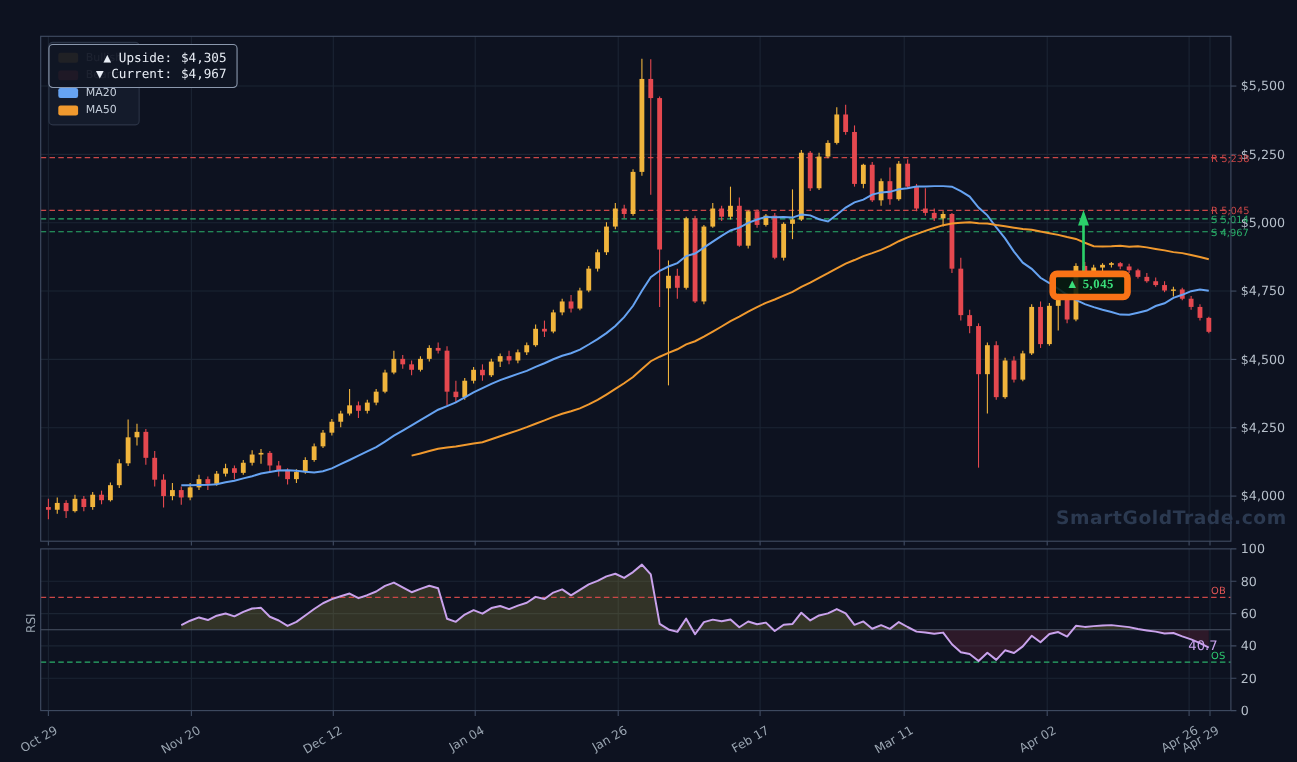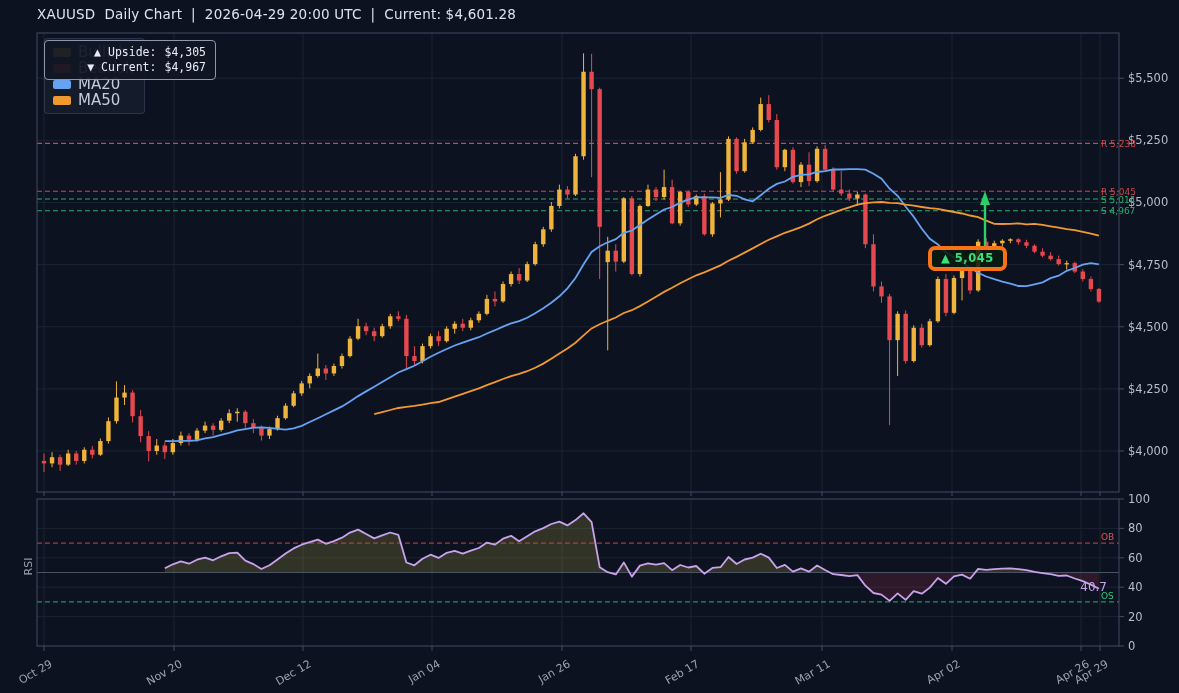--- a/index.html
+++ b/index.html
@@ -2,37 +2,36 @@
 <html><head>
 <meta charset="utf-8">
 <style>
   html,body{margin:0;padding:0;background:#0d1220;}
   .stage{position:relative;width:1179px;height:693px;background:#0d1220;overflow:hidden;
          font-family:"DejaVu Sans","Liberation Sans",sans-serif;}
   .title{position:absolute;left:37px;top:6px;color:#dde4ee;font-size:13.5px;white-space:pre;letter-spacing:.2px;}
   svg text{font-family:"DejaVu Sans","Liberation Sans",sans-serif;}
   .legend{position:absolute;left:44px;top:38px;background:rgba(23,30,46,.78);border:1px solid rgba(90,102,125,.35);
           border-radius:4px;padding:5px 10px 5px 8px;z-index:1;}
-  .lg-row{display:flex;align-items:center;gap:7px;height:16px;color:#c3ccd9;font-size:15px;}
+  .lg-row{display:flex;align-items:center;gap:7px;height:16px;color:#c3ccd9;font-size:10px;}
   .sw{display:inline-block;width:18px;height:9px;border-radius:2px;}
   .tooltip{position:absolute;left:44px;top:40px;width:152px;background:rgba(16,22,36,.93);
            border:1px solid #8b98ad;border-radius:4px;padding:4px 9px;z-index:2;
            font-family:"DejaVu Sans Mono","Liberation Mono",monospace;font-size:11.5px;color:#e8edf5;line-height:15px;}
   .tt-row{display:flex;justify-content:flex-end;gap:8px;white-space:pre;}
-  .ann-box{position:absolute;left:928px;top:246px;border:4px solid #f97316;border-radius:7px;
+  .ann-box{position:absolute;left:954px;top:246px;border:6px solid #f97316;border-radius:7px;
            background:rgba(8,26,15,.88);color:#3ae07a;font-size:11.5px;font-weight:bold;
-           padding:1px 9px 2px 9px;z-index:2;letter-spacing:.5px;}
+           padding:1px 9px 2px 9px;z-index:2;letter-spacing:.5px;font-family:Liberation Serif, serif;}
   .watermark{position:absolute;left:960px;top:461px;color:#2b3950;font-size:17px;font-weight:bold;letter-spacing:.5px;}
   .rsi-axis-label{position:absolute;left:8px;top:560px;color:#9aa5b1;font-size:11px;transform:rotate(-90deg);transform-origin:center;width:40px;text-align:center;}
 </style>
 </head>
 <body>
 
 <div class="stage">
-  <div class="title">XAUUSD  Daily Chart  |  2026-04-29 20:00 UTC  |  Current: $4,601.28</div>
 
   <svg id="cv" width="1179" height="693">
       <line x1="44" y1="33" x2="44" y2="492" stroke="#1b2433"></line>
       <line x1="44" y1="499" x2="44" y2="646" stroke="#1b2433"></line>
       <line x1="44" y1="492" x2="44" y2="496" stroke="#414d63"></line>
       <line x1="44" y1="646" x2="44" y2="651" stroke="#414d63"></line>
       <text x="53" y="666" fill="#9aa5b1" font-size="11px" text-anchor="end" transform="rotate(-30 53 666)">Oct 29</text>
       <line x1="174" y1="33" x2="174" y2="492" stroke="#1b2433"></line>
       <line x1="174" y1="499" x2="174" y2="646" stroke="#1b2433"></line>
       <line x1="174" y1="492" x2="174" y2="496" stroke="#414d63"></line>
@@ -430,14 +429,15 @@
         <span>MA50</span>
       </div>
     </div>
 
   <div class="tooltip">
     <div class="tt-row"><span><span>▲</span> <span>Upside:</span></span><span>$4,305</span></div>
     <div class="tt-row"><span><span>▼</span> <span>Current:</span></span><span>$4,967</span></div>
   </div>
 
   <div class="ann-box">▲ 5,045</div>
+  <div class="watermark">SmartGoldTrade.com</div>
   <div class="rsi-axis-label">RSI</div>
 </div>
 
 </body></html>

